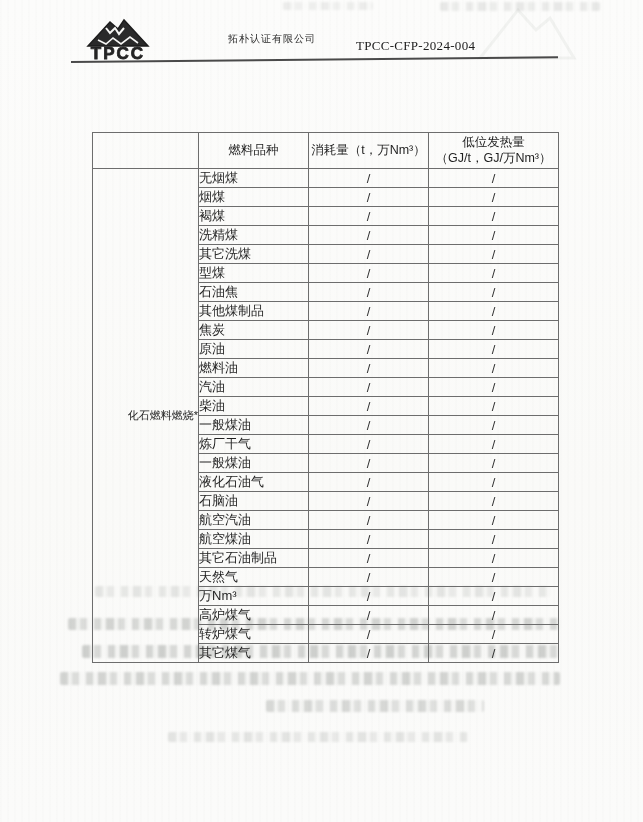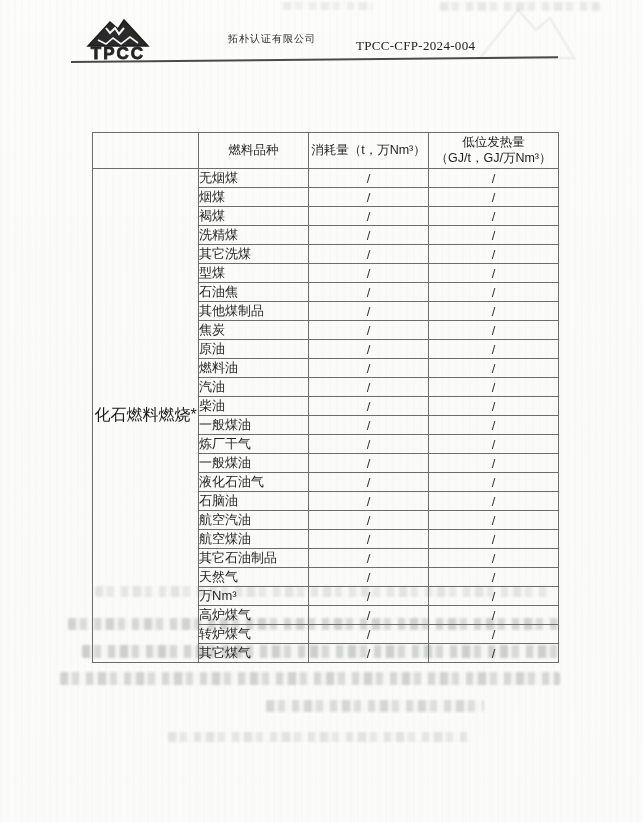--- a/index.html
+++ b/index.html
@@ -39,21 +39,21 @@
     border:1px solid #6d6d6d;
     font-weight:normal;
     padding:0;
     overflow:hidden;
     white-space:nowrap;
   }
   table.data thead tr{height:36px;}
   table.data tbody tr{height:17.9px;}
   th.colhead{font-size:12.5px;text-align:center;color:#1e1e1e;}
   th.colhead .l2{display:block;line-height:1.25;}
-  td.cat{font-size:16px;text-align:center;padding-left:2px;vertical-align:middle;color:#1a1a1a;}
+  td.cat{font-size:11px;text-align:right;padding-left:2px;vertical-align:middle;color:#1a1a1a;}
   td.fuel{font-size:13px;text-align:left;padding-left:4px;color:#1f1f1f;}
   td.val{font-size:13px;text-align:center;color:#333;}
   
   .smudge{
     position:absolute;z-index:1;border-radius:2px;
     background:repeating-linear-gradient(90deg,
       rgba(105,110,105,0.55) 0 8px,
       rgba(105,110,105,0.10) 8px 12px,
       rgba(105,110,105,0.42) 12px 19px,
       rgba(105,110,105,0.04) 19px 26px,

